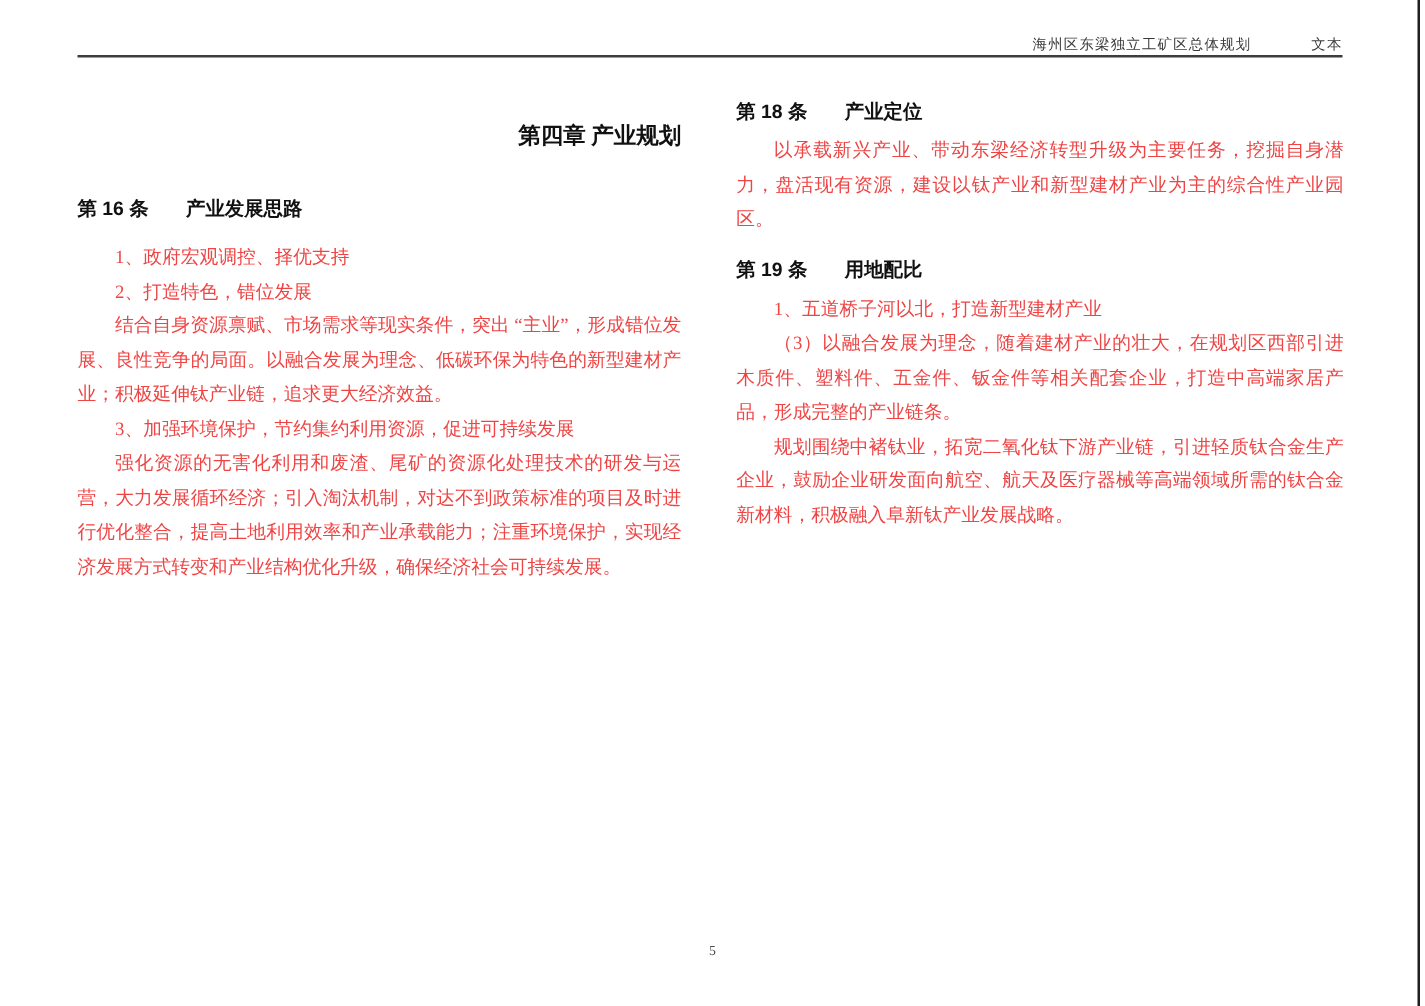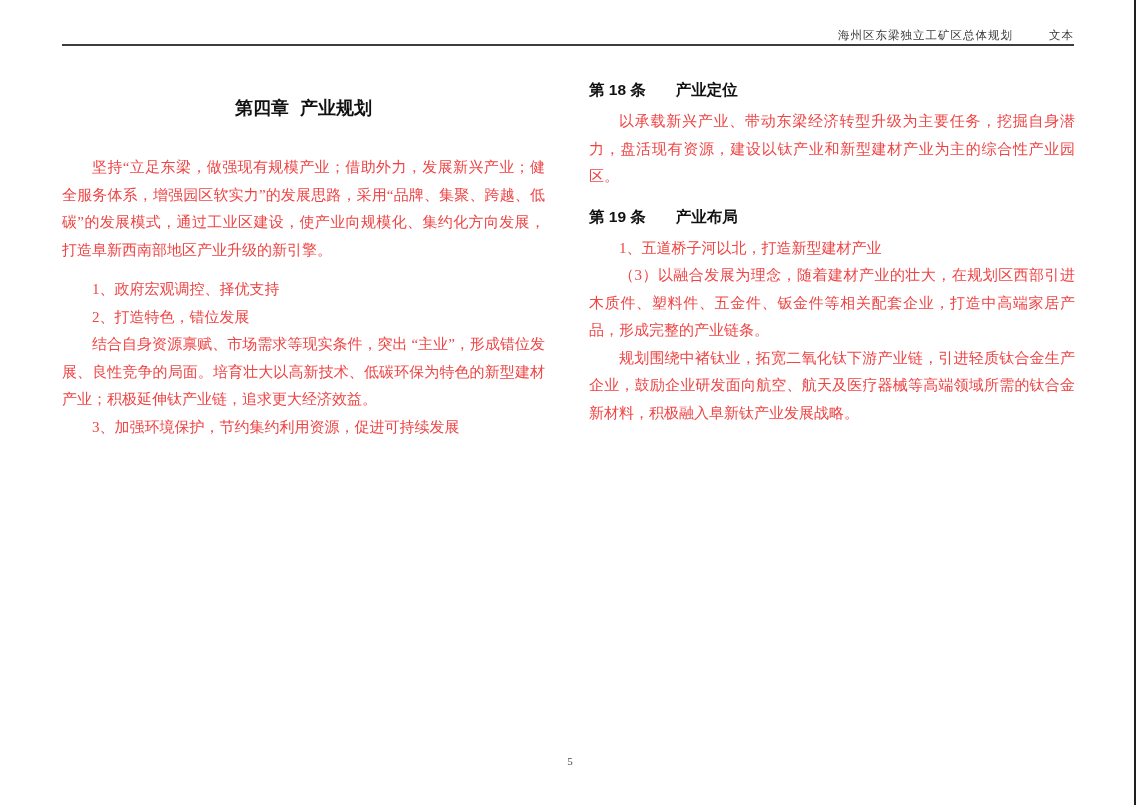--- a/index.html
+++ b/index.html
@@ -14,43 +14,43 @@
   }
   .running-header {
     position: absolute;
     top: 28px;
     right: 66px;
     font-size: 11.5px;
     color: #3a3a3a;
     letter-spacing: 1px;
     white-space: nowrap;
   }
-  .running-header .doc-type { margin-left: 36px; }
+  .running-header .doc-type { margin-left: 48px; }
   .header-rule {
     position: absolute;
     top: 44px;
     left: 62px;
     width: 1012px;
     height: 2px;
     background: #3d3d3d;
   }
   .scan-edge {
     position: absolute;
     top: 0;
     left: 1134px;
     width: 2px;
     height: 805px;
     background: #1f1f1f;
   }
   .col { position: absolute; }
   .col-left  { left: 62px;  top: 96px; width: 483px; }
   .col-right { left: 589px; top: 76px; width: 486px; }
   .chapter-title {
-    text-align: center;
-    font-family: Liberation Mono, monospace;
+    text-align: right;
+    font-family: Liberation Serif, serif;
     font-weight: bold;
     font-size: 18px;
     color: #111111;
     margin: 0 0 34px 0;
   }
   .section + .section { margin-top: 12px; }
   .sec-heading {
     font-family: "Liberation Sans", sans-serif;
     font-weight: bold;
     font-size: 15.5px;
@@ -86,42 +86,45 @@
 
   <div class="running-header">
     <span>海州区东梁独立工矿区总体规划</span><span class="doc-type">文本</span>
   </div>
   <div class="header-rule"></div>
 
   <div class="col col-left">
     <div class="chapter-title">第四章 产业规划</div>
 
     <div class="section">
-      <p class="body-par">坚持“立足东梁，做强现有规模产业；借助外力，发展新兴产业；健全服务体系，增强园区软实力”的发展思路，采用“品牌、集聚、跨越、低碳”的发展模式，通过工业区建设，使产业向规模化、集约化方向发展，打造阜新西南部地区产业升级的新引擎。</p>
+      <div class="sec-heading">
+        <span>第 16 条</span><span class="sec-title">产业发展思路</span>
+      </div>
     </div>
 
     <div class="section">
       <p class="body-par">1、政府宏观调控、择优支持</p>
       <p class="body-par">2、打造特色，错位发展</p>
-      <p class="body-par">结合自身资源禀赋、市场需求等现实条件，突出 “主业”，形成错位发展、良性竞争的局面。培育壮大以高新技术、低碳环保为特色的新型建材产业；积极延伸钛产业链，追求更大经济效益。</p>
+      <p class="body-par">结合自身资源禀赋、市场需求等现实条件，突出 “主业”，形成错位发展、良性竞争的局面。以融合发展为理念、低碳环保为特色的新型建材产业；积极延伸钛产业链，追求更大经济效益。</p>
       <p class="body-par">3、加强环境保护，节约集约利用资源，促进可持续发展</p>
+      <p class="body-par">强化资源的无害化利用和废渣、尾矿的资源化处理技术的研发与运营，大力发展循环经济；引入淘汰机制，对达不到政策标准的项目及时进行优化整合，提高土地利用效率和产业承载能力；注重环境保护，实现经济发展方式转变和产业结构优化升级，确保经济社会可持续发展。</p>
     </div>
   </div>
 
   <div class="col col-right">
     <div class="section">
       <div class="sec-heading">
         <span>第 18 条</span><span class="sec-title">产业定位</span>
       </div>
       <p class="body-par">以承载新兴产业、带动东梁经济转型升级为主要任务，挖掘自身潜力，盘活现有资源，建设以钛产业和新型建材产业为主的综合性产业园区。</p>
     </div>
 
     <div class="section">
       <div class="sec-heading">
-        <span>第 19 条</span><span class="sec-title">产业布局</span>
+        <span>第 19 条</span><span class="sec-title">用地配比</span>
       </div>
       <p class="body-par">1、五道桥子河以北，打造新型建材产业</p>
       <p class="body-par">（3）以融合发展为理念，随着建材产业的壮大，在规划区西部引进木质件、塑料件、五金件、钣金件等相关配套企业，打造中高端家居产品，形成完整的产业链条。</p>
       <p class="body-par">规划围绕中褚钛业，拓宽二氧化钛下游产业链，引进轻质钛合金生产企业，鼓励企业研发面向航空、航天及医疗器械等高端领域所需的钛合金新材料，积极融入阜新钛产业发展战略。</p>
     </div>
   </div>
 
   <div class="page-number">5</div>
 
   <div class="scan-edge"></div>

